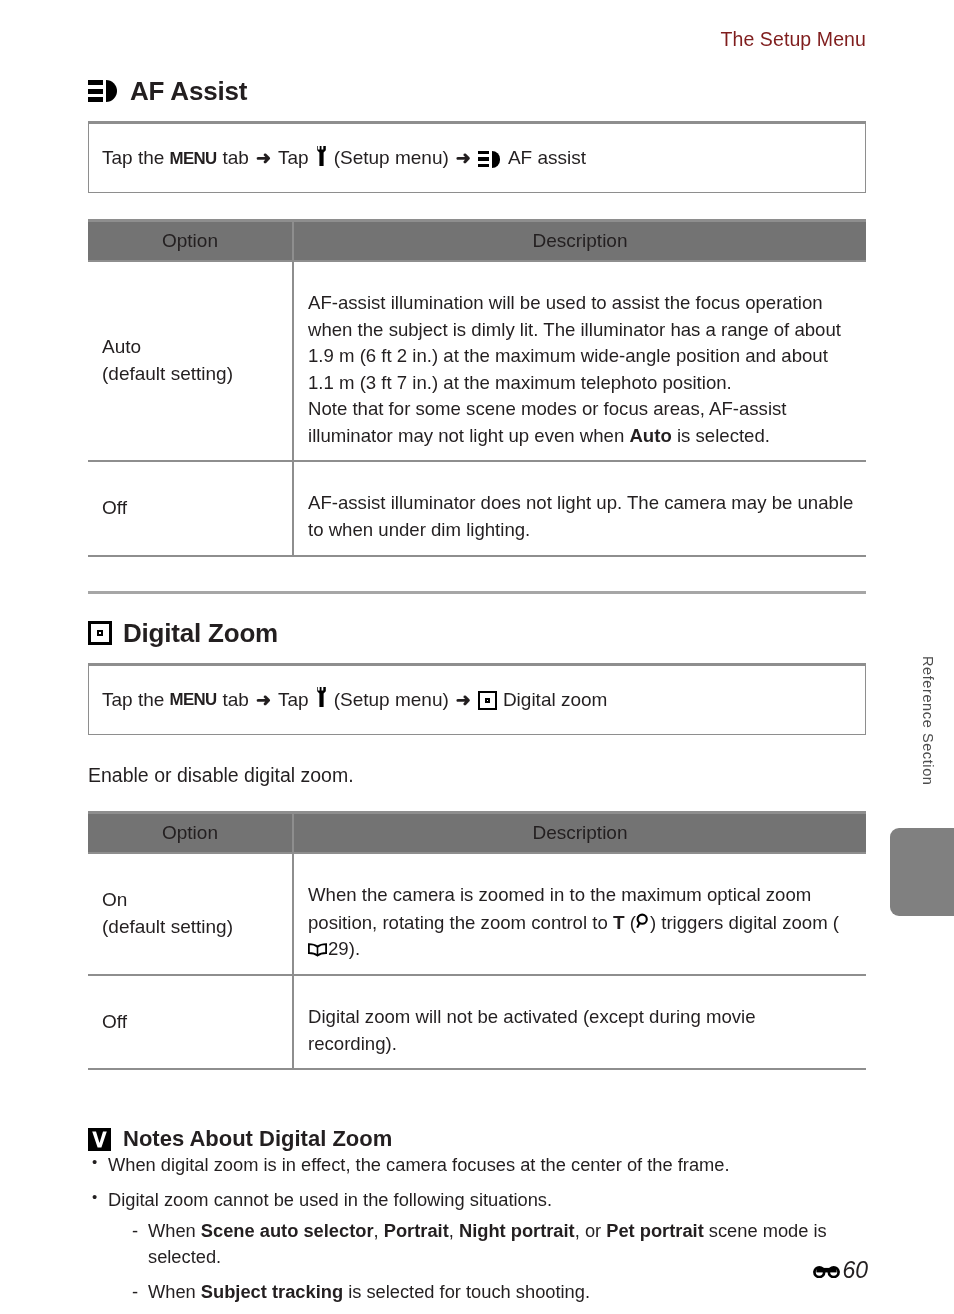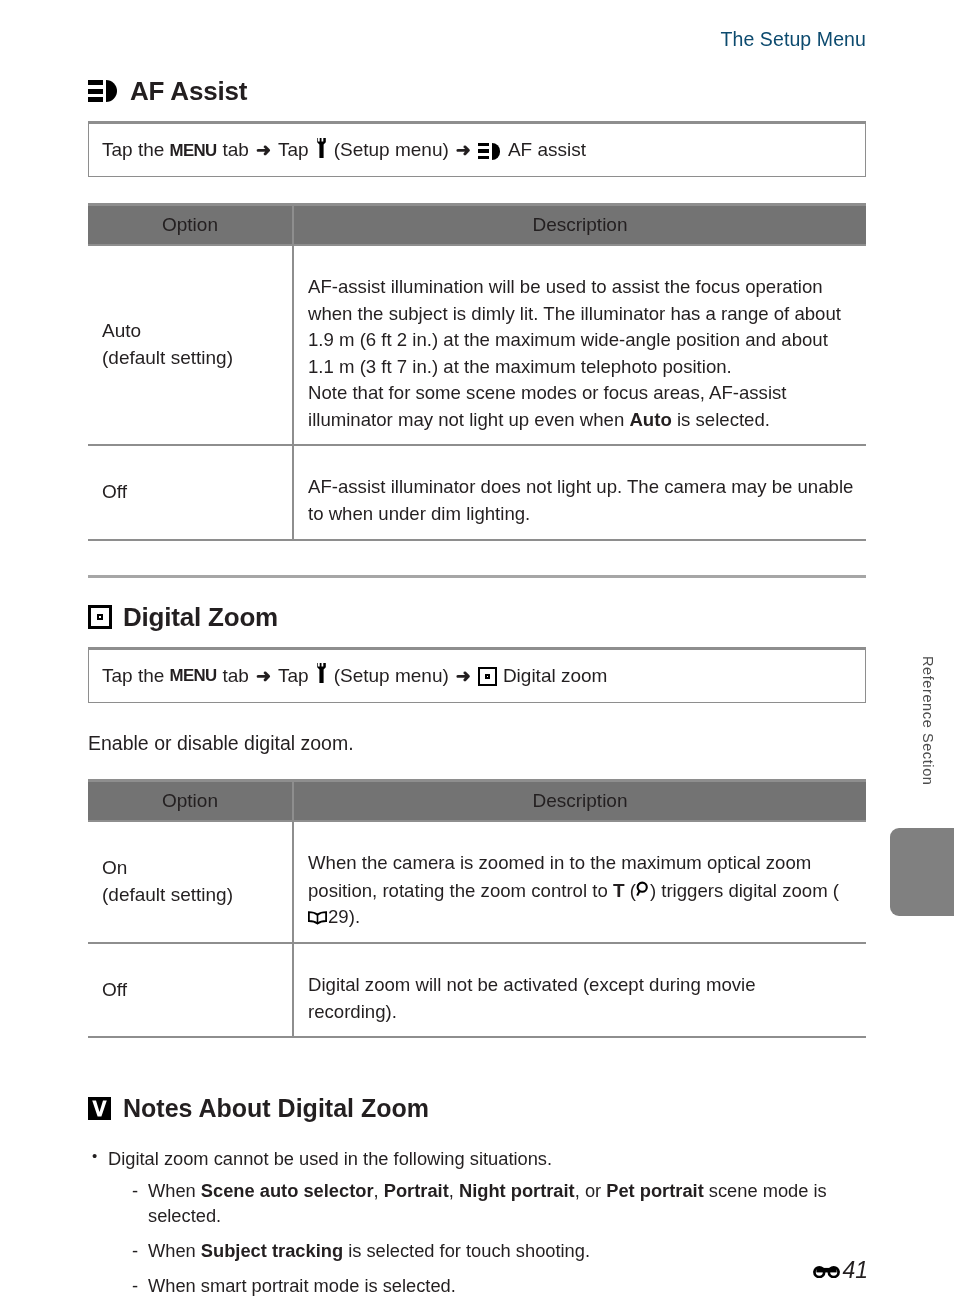--- a/index.html
+++ b/index.html
@@ -21,21 +21,21 @@
     inset: 0;
   }
 
   
   .running-head {
     position: absolute;
     top: 28px;
     right: 88px;
     font-size: 19.5px;
     letter-spacing: .1px;
-    color: #0c4a6e;
+    color: #7f1d1d;
   }
 
   
   .content {
     position: absolute;
     left: 88px;
     top: 78px;
     width: 778px;
   }
 
@@ -108,21 +108,21 @@
     box-sizing: border-box;
     border: 2.5px solid #000;
     box-shadow: inset 0 0 0 2.5px #fff;
   }
 
   
   .path-box {
     box-sizing: border-box;
     border: 1.5px solid #8e8e8e;
     border-top-width: 3px;
-    height: 56px;
+    height: 72px;
     display: flex;
     align-items: center;
     padding: 0 13px;
     font-size: 19px;
     margin-bottom: 26px;
   }
   .path-box .seq { display: flex; align-items: center; gap: 6px; white-space: nowrap; }
   .menu-word {
     font-family: "Liberation Sans", sans-serif;
     font-weight: bold;
@@ -239,23 +239,23 @@
   }
 
   
   .notes {
     margin-top: 56px;
   }
   .notes-title {
     display: flex;
     align-items: center;
     gap: 12px;
-    font-size: 25px;
-    font-weight: bold;
-    margin-bottom: 23px;
+    font-size: 22px;
+    font-weight: bold;
+    margin-bottom: 0;
   }
   .icon-caution {
     width: 23px;
     height: 23px;
     background: #000;
     flex: 0 0 auto;
     position: relative;
   }
   .icon-caution svg { display: block; }
 
@@ -495,20 +495,23 @@
           <svg width="23" height="23" viewBox="0 0 23 23" aria-hidden="true">
             <rect x="0" y="0" width="23" height="23" fill="#000"></rect>
             <path d="M4.2 3.6 L8.0 3.6 L11.5 15.0 L15.0 3.6 L18.8 3.6 L13.4 19.4 L9.6 19.4 Z" fill="#fff"></path>
           </svg>
         </span>
         <span>Notes About Digital Zoom</span>
       </div>
 
       <ul class="bullets">
         <li>
+          <span>When digital zoom is in effect, the camera focuses at the center of the frame.</span>
+        </li>
+        <li>
           <span>Digital zoom cannot be used in the following situations.</span>
           <div class="nested-wrap">
             <ul class="subbullets">
               <li><span>When </span><b>Scene auto selector</b><span>, </span><b>Portrait</b><span>, </span><b>Night portrait</b><span>, or </span><b>Pet portrait</b><span> scene mode is selected.</span></li>
               <li><span>When </span><b>Subject tracking</b><span> is selected for touch shooting.</span></li>
               <li><span>When smart portrait mode is selected.</span></li>
 
             </ul>
           </div>
         </li>
@@ -521,16 +524,16 @@
   <div class="side-tab"></div>
 
   <div class="footer">
     <span class="icon-e">
       <svg width="27" height="15" viewBox="0 0 24 13" aria-hidden="true">
         <circle cx="5.6" cy="8.0" r="4.3" fill="none" stroke="#000" stroke-width="2.4"></circle>
         <circle cx="18.4" cy="8.0" r="4.3" fill="none" stroke="#000" stroke-width="2.4"></circle>
         <path d="M3.0 4.2 L21.0 4.2 L21.0 8.2 L3.0 8.2 Z" fill="#000"></path>
       </svg>
     </span>
-    <span>41</span>
+    <span>60</span>
   </div>
 
 </div>
 
 </body></html>

